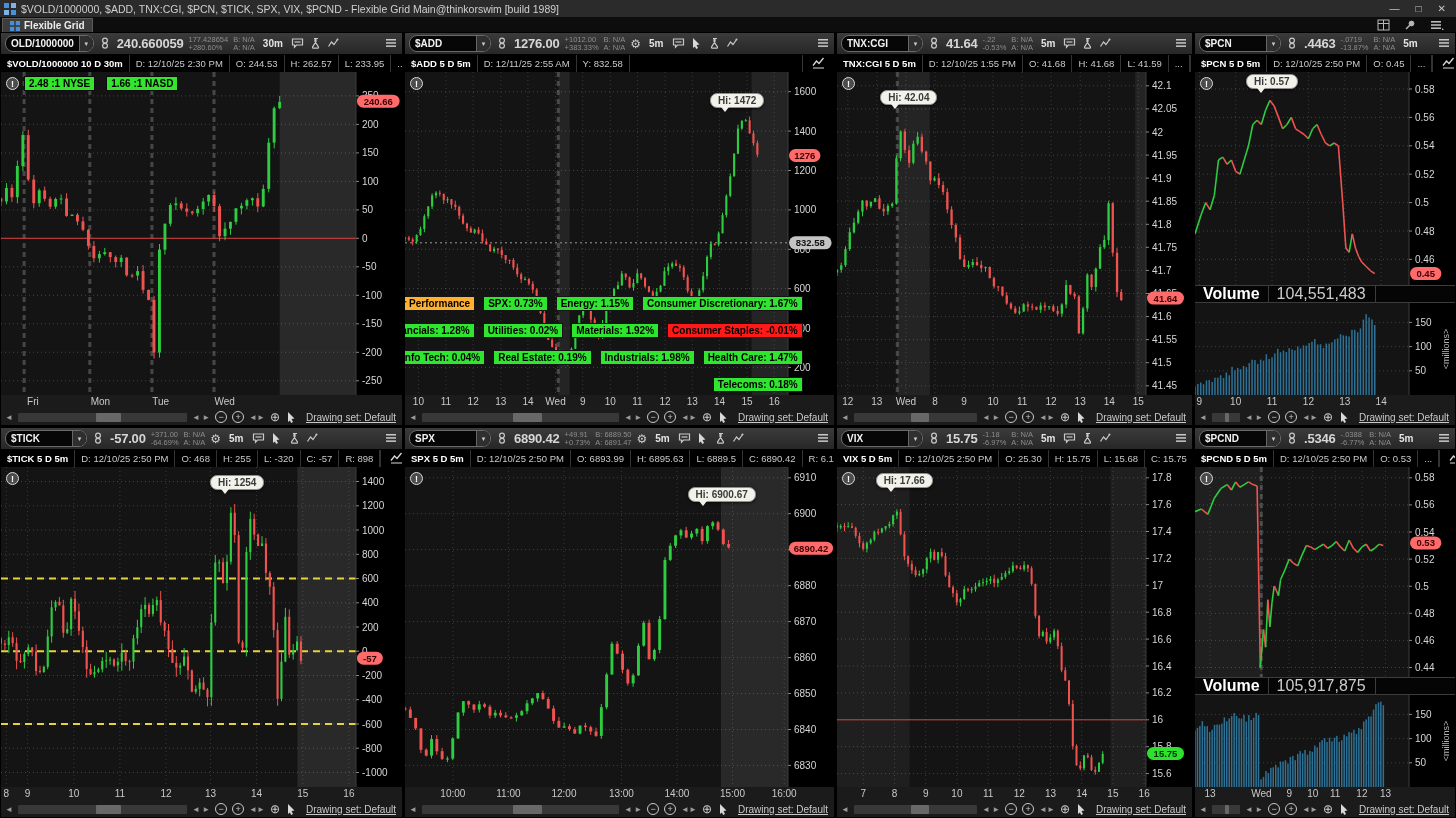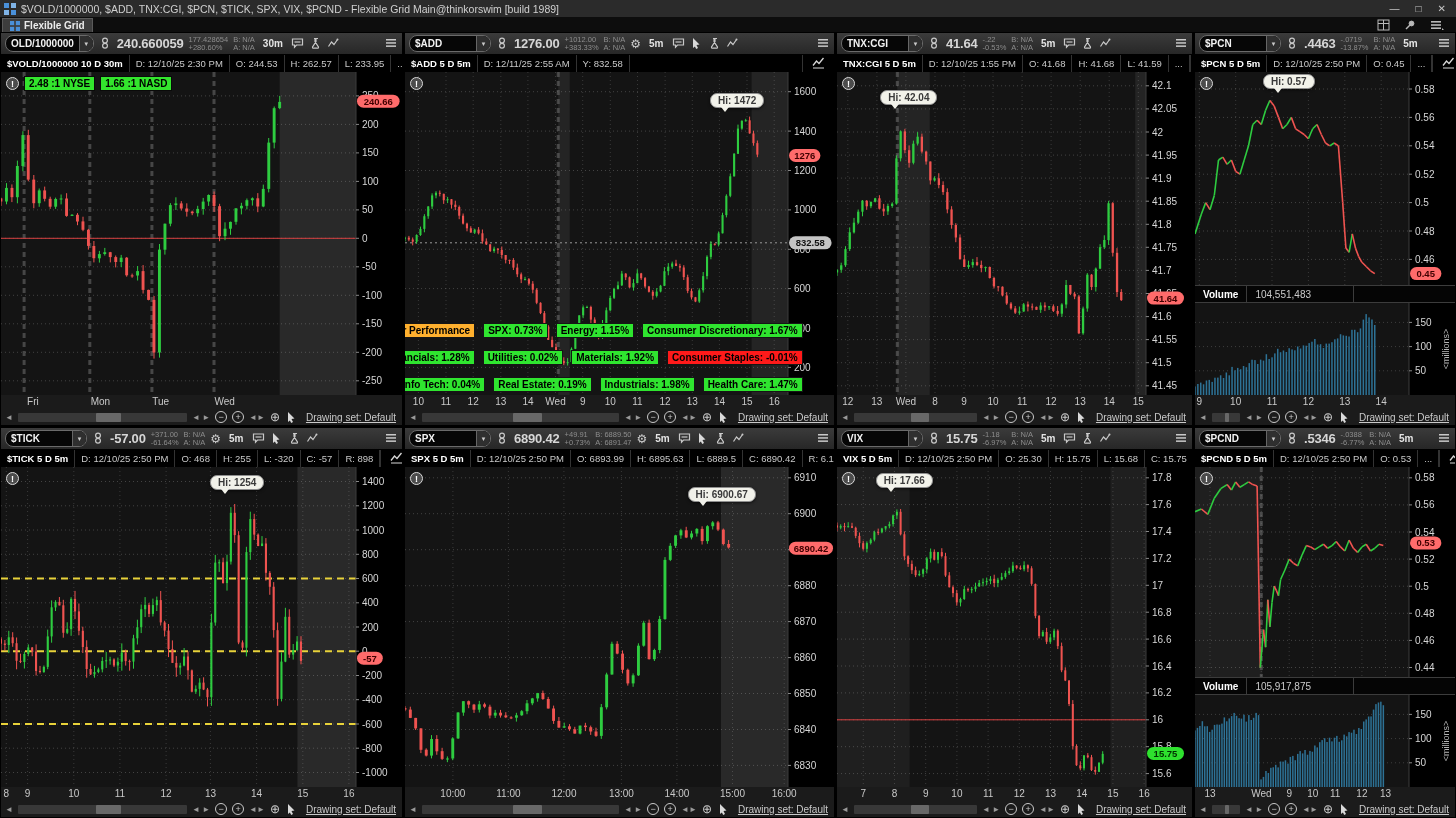--- a/index.html
+++ b/index.html
@@ -23,34 +23,34 @@
   .stack{display:flex;flex-direction:column;justify-content:center;font-size:7.5px;line-height:8px;color:#8d8d8d;white-space:nowrap;}
   .tf{font-size:10px;font-weight:bold;color:#e4e4e4;margin:0 3px;}
   .hico{display:flex;align-items:center;justify-content:center;color:#c9c9c9;}
   .gear{font-size:12px;color:#cccccc;}
   .menu-right{margin-left:auto;}
   .subt{height:17px;background:#000;display:flex;align-items:stretch;font-size:9.5px;color:#c9c9c9;white-space:nowrap;overflow:hidden;}
   .subt .seg{display:flex;align-items:center;padding:0 6px;border-right:1px solid #333;}
   .subt .seg.t{font-weight:bold;color:#fff;}
   .subt .styleico{margin-left:auto;display:flex;align-items:center;padding:0 9px;border-left:1px solid #333;}
   .chartwrap{position:relative;background:#131313;}
-  .volhdr{height:18px;background:#050505;border-top:1px solid #3c3c3c;border-bottom:1px solid #3c3c3c;display:flex;align-items:stretch;font-size:10px;box-sizing:border-box;}
+  .volhdr{height:18px;background:#050505;border-top:1px solid #3c3c3c;border-bottom:1px solid #3c3c3c;display:flex;align-items:stretch;font-size:16px;box-sizing:border-box;}
   .volhdr .vl{color:#fff;font-weight:bold;padding:0 8px;display:flex;align-items:center;border-right:1px solid #3c3c3c;}
   .volhdr .vv{color:#cccccc;padding:0 8px;display:flex;align-items:center;border-right:1px solid #3c3c3c;min-width:90px;}
   .xaxis{position:relative;height:14px;background:#1b1b1b;font-size:10px;color:#c9c9c9;overflow:hidden;}
   .xaxis span{position:absolute;top:1px;transform:translateX(-50%);}
   .ptool{height:16px;background:#1b1b1b;display:flex;align-items:center;gap:5px;padding:0 4px;color:#c9c9c9;font-size:10px;box-sizing:border-box;}
   .sarr{color:#9a9a9a;font-size:8px;}
   .track{flex:1;height:9px;background:#383838;border-radius:1px;position:relative;}
   .thumb{position:absolute;left:46%;width:15%;height:100%;background:#686868;border-radius:1px;}
   .zic{width:12px;height:12px;border:1.5px solid #c9c9c9;border-radius:50%;display:flex;align-items:center;justify-content:center;font-size:9px;color:#c9c9c9;line-height:1;box-sizing:border-box;}
   .cross{font-size:12px;color:#c9c9c9;line-height:1;}
   .dset{margin-left:3px;margin-right:2px;white-space:nowrap;text-decoration:underline;}
   .alert{position:absolute;left:5px;top:5px;width:13px;height:13px;border-radius:50%;background:#4c4c4c;border:1.5px solid #d9d9d9;color:#fff;font-weight:bold;font-size:9px;display:flex;align-items:center;justify-content:center;z-index:5;box-sizing:border-box;}
-  .badges{position:absolute;left:23px;top:4px;display:flex;gap:5px;z-index:5;}
+  .badges{position:absolute;left:23px;top:4px;display:flex;gap:11px;z-index:5;}
   .badge{background:#33e52d;color:#000;font-size:10px;font-weight:bold;padding:1px 4px;border:1px solid #0a0a0a;}
   .htt{position:absolute;background:#f2f2ea;color:#3a3a3a;font-size:10px;font-weight:bold;border:1px solid #8f8f8f;border-radius:7px;padding:1px 7px;z-index:6;white-space:nowrap;box-shadow:0 1px 3px rgba(0,0,0,.6);}
   .htt:after{content:"";position:absolute;left:10px;bottom:-5px;border-left:4px solid transparent;border-right:4px solid transparent;border-top:5px solid #f2f2ea;}
   .chips{position:absolute;left:3px;bottom:3px;z-index:5;width:92%;}
   .chiprow{display:flex;gap:8px;margin-top:12px;justify-content:flex-end;}
   .chip{font-size:10px;font-weight:bold;color:#000;padding:1px 4px;border:1px solid #151515;white-space:nowrap;}
 </style>
 </head>
 <body>
 
@@ -648,20 +648,23 @@
               <span class="chip" style="background: rgb(47, 229, 47);">Utilities: 0.02%</span>
               <span class="chip" style="background: rgb(47, 229, 47);">Materials: 1.92%</span>
               <span class="chip" style="background: rgb(255, 26, 26);">Consumer Staples: -0.01%</span>
             </div>
             <div class="chiprow">
               <span class="chip" style="background: rgb(47, 229, 47);">Info Tech: 0.04%</span>
               <span class="chip" style="background: rgb(47, 229, 47);">Real Estate: 0.19%</span>
               <span class="chip" style="background: rgb(47, 229, 47);">Industrials: 1.98%</span>
               <span class="chip" style="background: rgb(47, 229, 47);">Health Care: 1.47%</span>
             </div>
+            <div class="chiprow">
+              <span class="chip" style="background: rgb(47, 229, 47);">Telecoms: 0.18%</span>
+            </div>
           </div><div class="htt" style="left: 305px; top: 20.9049px;">Hi: 1472</div></div>
         <div class="xaxis" style="width: 429px;">
           <span style="left: 13.405px;">10</span>
           <span style="left: 40.981px;">11</span>
           <span style="left: 68.174px;">12</span>
           <span style="left: 95.75px;">13</span>
           <span style="left: 122.943px;">14</span>
           <span style="left: 150.519px;">Wed</span>
           <span style="left: 177.712px;">9</span>
           <span style="left: 205.288px;">10</span>
@@ -1089,21 +1092,21 @@
             <line x1="214" y1="102.2" x2="217" y2="102.2" stroke="#888"></line>
             <text x="220" y="105.7" fill="#d6d6d6" font-size="10">0.52</text>
             <line x1="214" y1="130.6" x2="217" y2="130.6" stroke="#888"></line>
             <text x="220" y="134.1" fill="#d6d6d6" font-size="10">0.5</text>
             <line x1="214" y1="159.0" x2="217" y2="159.0" stroke="#888"></line>
             <text x="220" y="162.5" fill="#d6d6d6" font-size="10">0.48</text>
             <line x1="214" y1="187.4" x2="217" y2="187.4" stroke="#888"></line>
             <text x="220" y="190.9" fill="#d6d6d6" font-size="10">0.46</text>
             <rect x="215" y="195.1" width="31.4" height="13" rx="6.5" fill="#ff6b6b"></rect>
             <text x="230.7" y="205.1" fill="#3f0000" font-size="9.5" font-weight="bold" text-anchor="middle">0.45</text>
-          </svg><div class="alert">!</div><div class="htt" style="left: 68px; top: 2px;">Hi: 0.57</div></div>
+          </svg><div class="alert">!</div><div class="htt" style="left: 51px; top: 2px;">Hi: 0.57</div></div>
         <div class="volhdr">
           <div class="vl">Volume</div>
           <div class="vv">104,551,483</div>
         </div>
         <div class="chartwrap" style="width: 260px; height: 92px;"><svg width="260" height="92" font-family="Liberation Sans, sans-serif">
             <rect x="0" y="0" width="214" height="92" fill="#141414"></rect>
             <line x1="0" y1="19.4" x2="214" y2="19.4" stroke="#fff" stroke-opacity="0.18" stroke-dasharray="1 3"></line>
             <line x1="0" y1="43.6" x2="214" y2="43.6" stroke="#fff" stroke-opacity="0.18" stroke-dasharray="1 3"></line>
             <line x1="0" y1="67.8" x2="214" y2="67.8" stroke="#fff" stroke-opacity="0.18" stroke-dasharray="1 3"></line>
             <rect x="-0.8" y="83.4" width="1.5" height="8.6" fill="#2d7296"></rect>
@@ -1214,21 +1217,21 @@
           </div>
           <span class="hico">
             <svg width="13" height="13" viewBox="0 0 13 13">
               <circle cx="6" cy="3.6" r="2.4" stroke="#c9c9c9" fill="none" stroke-width="1.2"></circle>
               <circle cx="6" cy="8.8" r="2.4" stroke="#c9c9c9" fill="none" stroke-width="1.2"></circle>
             </svg>
           </span>
           <span class="price">-57.00</span>
           <div class="stack">
             <span>+371.00</span>
-            <span>-61.64%</span>
+            <span>-64.69%</span>
           </div>
           <div class="stack">
             <span>B: N/A</span>
             <span>A: N/A</span>
           </div>
           <span class="gear">⚙</span>
           <span class="tf">5m</span>
           <span class="hico">
             <svg width="13" height="13" viewBox="0 0 13 13">
               <path d="M1.5 2h10v6h-6l-2 2.2V8h-2z" stroke="#c9c9c9" fill="none" stroke-width="1.2"></path>

